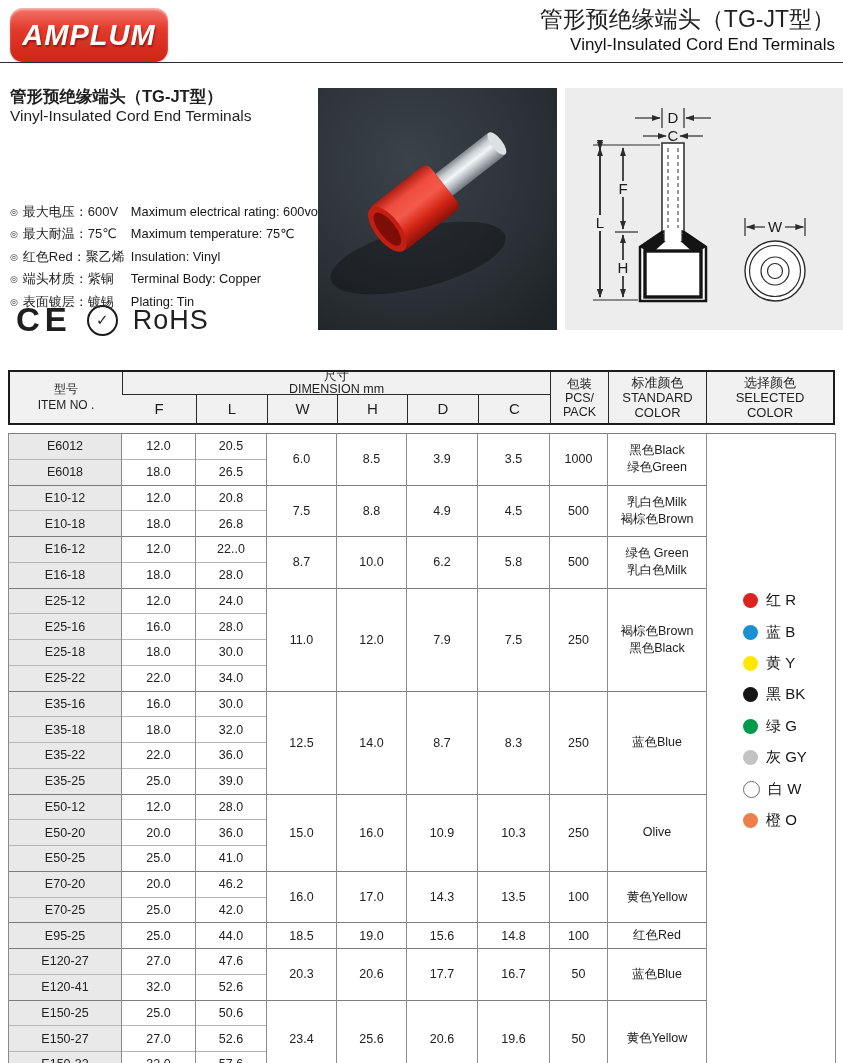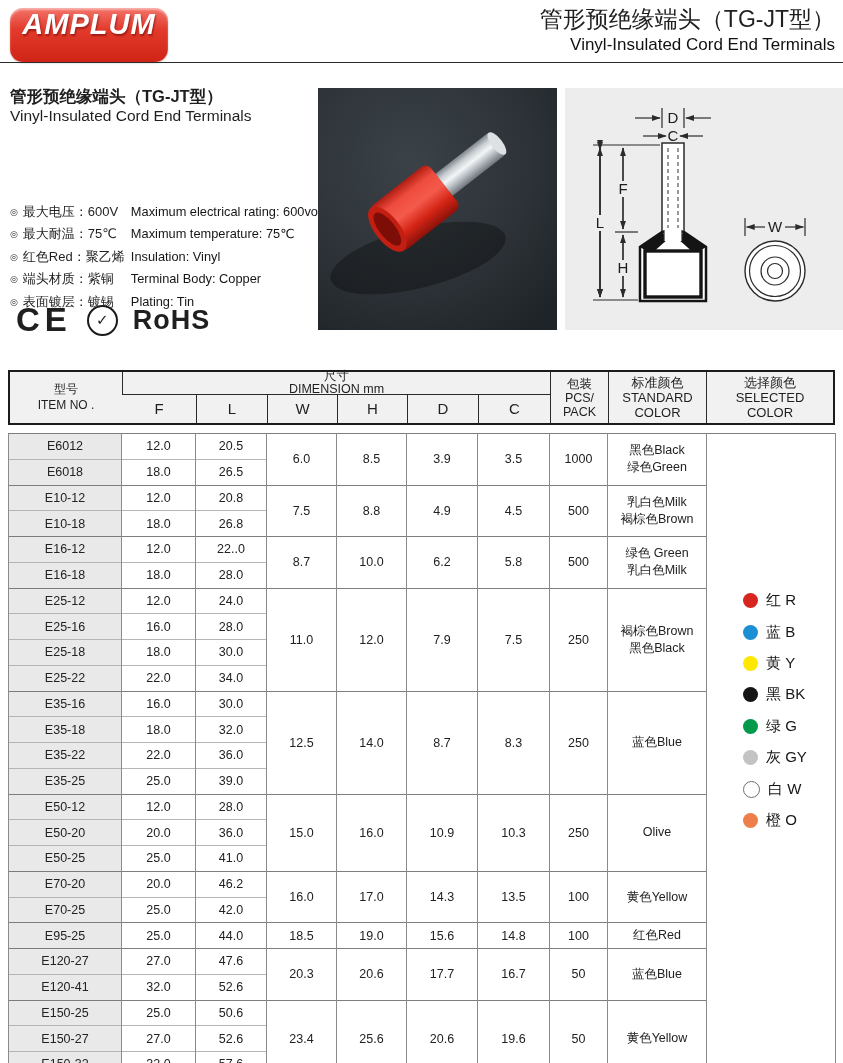--- a/index.html
+++ b/index.html
@@ -2,42 +2,42 @@
 <html><head>
 <meta charset="utf-8">
 <style>
   html,body{margin:0;padding:0;background:#fff;}
   .page{position:relative;width:843px;height:1063px;background:#fff;overflow:hidden;
         font-family:"Liberation Sans","DejaVu Sans",sans-serif;color:#1f1f1f;}
 
   
   .logo{position:absolute;left:10px;top:8px;width:158px;height:54px;border-radius:13px;
         background:linear-gradient(180deg,#f4746a 0%,#e23a2b 40%,#cf2416 100%);
-        display:flex;justify-content:center;
+        display:flex;align-items:center;justify-content:center;
         box-shadow:inset 0 2px 2px rgba(255,255,255,.45), 0 1px 2px rgba(0,0,0,.25);}
   .logo span{color:#fff;font-style:italic;font-weight:800;font-size:29px;letter-spacing:1px;
         text-shadow:1px 2px 2px rgba(110,0,0,.55);}
   .head-titles{position:absolute;right:8px;top:4px;text-align:right;}
   .head-titles .zh{font-size:23px;line-height:30px;}
   .head-titles .en{font-size:17px;line-height:22px;color:#111;}
   .rule{position:absolute;left:0;top:62px;width:843px;border-top:1.6px solid #2b2b2b;}
 
   
   .p-title-zh{position:absolute;left:10px;top:86px;font-size:16.5px;font-weight:700;}
   .p-title-en{position:absolute;left:10px;top:107px;font-size:15.5px;}
   .specs{position:absolute;left:10px;top:203px;}
   .spec-row{display:flex;align-items:baseline;height:22.4px;font-size:13px;}
   .spec-row .bullet{font-size:9px;color:#333;margin-right:5px;position:relative;top:-1px;}
   .spec-row .zh{width:108px;}
   .spec-row .en{font-size:12.8px;color:#161616;}
   .certs{position:absolute;left:16px;top:299px;height:42px;display:flex;align-items:center;gap:15px;}
   .ce-text{font-size:33px;font-weight:600;letter-spacing:5px;}
   .cert-circle{width:27px;height:27px;border:2.4px solid #1b1b1b;border-radius:50%;
         display:flex;align-items:center;justify-content:center;font-size:15px;font-weight:800;}
-  .rohs-text{font-size:27px;font-weight:700;letter-spacing:1px;}
+  .rohs-text{font-size:27px;font-weight:400;letter-spacing:1px;}
 
   
   .photo{position:absolute;left:318px;top:88px;width:239px;height:242px;}
   .diagram{position:absolute;left:565px;top:88px;width:278px;height:242px;}
 
   
   .thead{position:absolute;left:8px;top:370px;width:823px;height:51px;
          border:2px solid #1c1c1c;background:#f1f1f1;
          display:grid;grid-template-columns:112px 74px 71px 70px 70px 71px 72px 58px 98px 1fr;
          grid-template-rows:23px 28px;}

